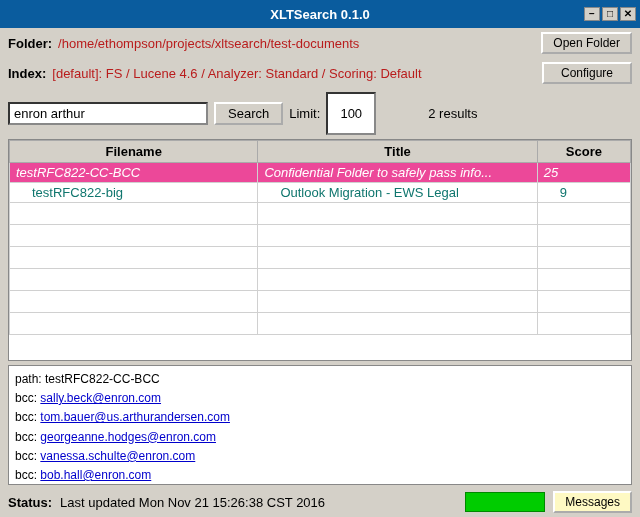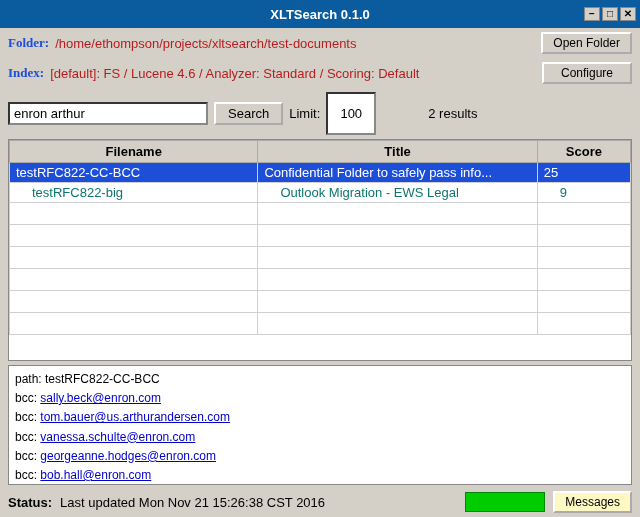--- a/index.html
+++ b/index.html
@@ -61,23 +61,22 @@
     
     .info-row {
       display: flex;
       align-items: center;
       padding: 4px 8px;
       gap: 6px;
       min-height: 26px;
     }
     .info-label {
       font-weight: bold;
-      color: #1d4ed8;
+      color: #000000;
       white-space: nowrap;
-      font-family: Liberation Serif, serif;
     }
     .info-value {
       color: #b91c1c;
       flex: 1;
     }
     .btn {
       background: #d4d0c8;
       border: 2px outset #fff;
       padding: 2px 10px;
       cursor: pointer;
@@ -149,22 +148,23 @@
       font-size: 13px;
       background: #d4d0c8;
       margin-top: 26px;
     }
     td {
       border: 1px solid #d0d0d0;
       padding: 2px 6px;
       font-size: 13px;
     }
     .row-selected td {
-      background: #1d4ed8;
+      background: #ec4899;
       color: white;
+      font-style: italic;
     }
     .row-normal td {
       background: white;
       color: #0f766e;
       padding-left: 22px;
     }
     .col-filename { width: 40%; }
     .col-title { width: 45%; }
     .col-score { width: 15%; text-align: center; }
     td.score-cell { text-align: left; }
@@ -314,22 +314,22 @@
             <td class="col-score"></td>
           </tr>
         </tbody>
     </table>
   </div>
 
   <div class="detail-panel" id="detail-panel">
   <div class="detail-line">path: testRFC822-CC-BCC</div>
       <div class="detail-line"><span>bcc: </span><a href="#" class="link">sally.beck@enron.com</a></div>
       <div class="detail-line"><span>bcc: </span><a href="#" class="link">tom.bauer@us.arthurandersen.com</a></div>
+      <div class="detail-line"><span>bcc: </span><a href="#" class="link">georgeanne.hodges@enron.com</a></div>
       <div class="detail-line"><span>bcc: </span><a href="#" class="link">vanessa.schulte@enron.com</a></div>
-      <div class="detail-line"><span>bcc: </span><a href="#" class="link">georgeanne.hodges@enron.com</a></div>
       <div class="detail-line"><span>bcc: </span><a href="#" class="link">bob.hall@enron.com</a></div>
     </div>
 
   <div class="status-bar">
     <span class="status-label">Status:</span>
     <span class="status-text">Last updated Mon Nov 21 15:26:38 CST 2016</span>
     <div class="green-bar"></div>
     <button class="messages-btn">Messages</button>
   </div>
 

